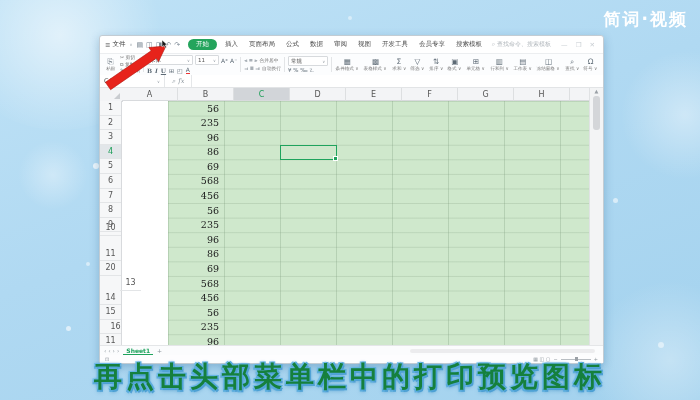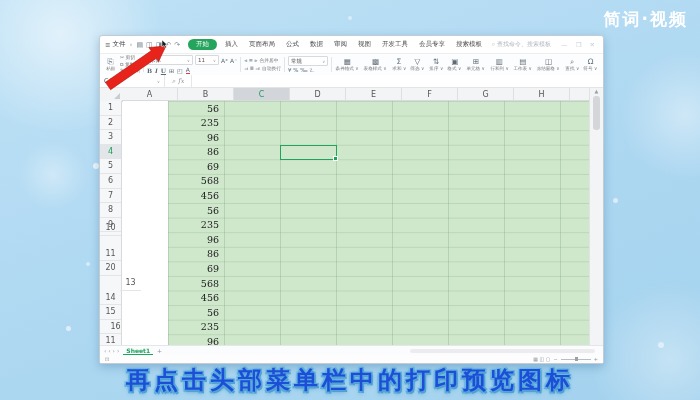--- a/index.html
+++ b/index.html
@@ -100,21 +100,21 @@
   .hthumb{width:80px;height:4px;background:#cfd1d4;border-radius:2px;}
   .statusbar{position:absolute;left:0;bottom:0;right:0;height:8px;display:flex;align-items:center;
              font-size:5px;color:#8b949b;padding:0 5px;gap:3px;background:#fdfdfe;}
   .statusbar .right{margin-left:auto;display:flex;gap:3px;align-items:center;}
   .zoombar{width:30px;height:1px;background:#b9bec3;position:relative;}
   .zoombar i{position:absolute;left:14px;top:-1.5px;width:3px;height:4px;background:#9aa0a6;}
 
   .arrow-svg{position:absolute;left:102px;top:40px;pointer-events:none;}
 
   .subtitle{position:absolute;left:0;right:0;bottom:4px;text-align:center;
-    font-size:24px;font-weight:bold;color:#1d4ed8;letter-spacing:4px;
+    font-size:28px;font-weight:bold;color:#15803d;letter-spacing:4px;
     text-shadow:0 0 2px #5caede,0 0 3px #54a7da,1.5px 1.5px 0 #4d9fd3,-1.5px -1.5px 0 #79c2ec,
                 1.5px -1.5px 0 #5caede,-1.5px 1.5px 0 #5caede,0 2px 4px rgba(60,140,190,.8);}
 </style>
 </head>
 <body>
 
 <div class="blob b1"></div>
 <div class="blob b2"></div>
 <div class="blob b3"></div>
 <div class="blob b4"></div>

